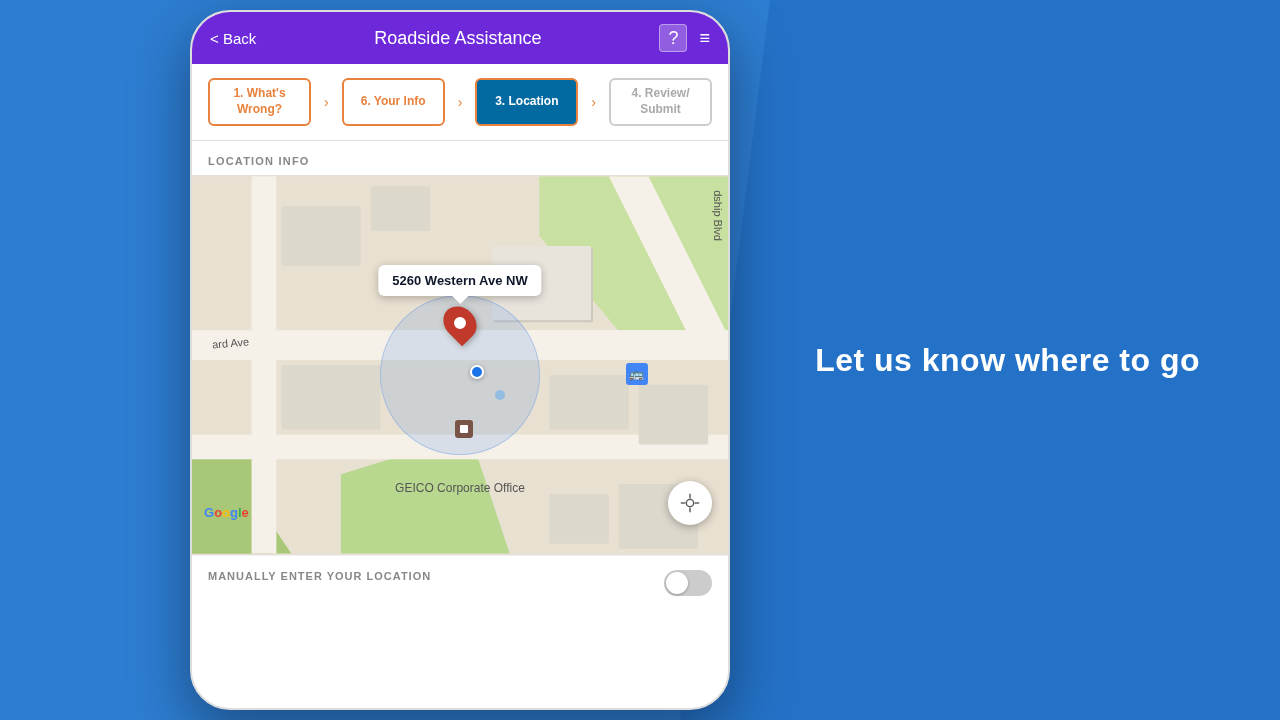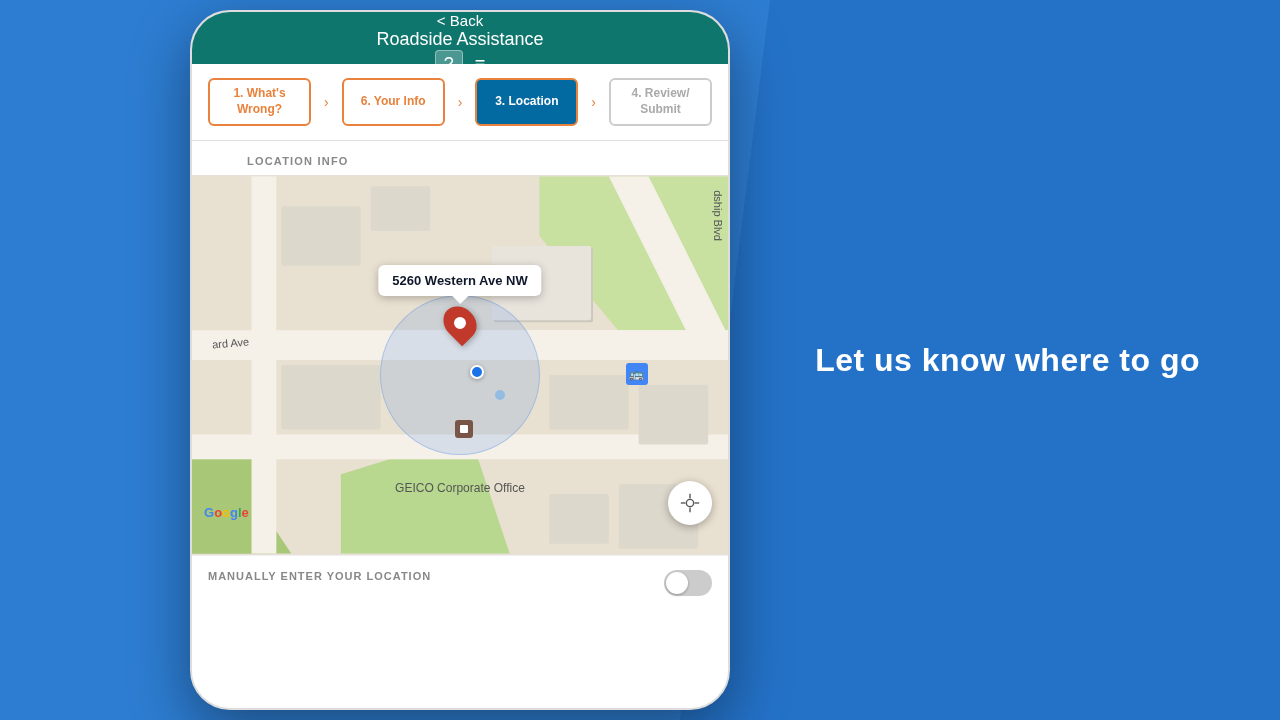--- a/index.html
+++ b/index.html
@@ -47,28 +47,27 @@
       height: 700px;
       background: #f0f0f0;
       border-radius: 40px;
       box-shadow: 0 20px 60px rgba(0,0,0,0.4);
       overflow: hidden;
       border: 2px solid #ddd;
     }
 
     
     .header {
-      background: #0f766e;
+      background: #6d28d9;
       height: 52px;
       display: flex;
       align-items: center;
       justify-content: space-between;
       padding: 0 18px;
       flex-shrink: 0;
-      flex-direction: column;
     }
     .header-back {
       color: white;
       font-size: 15px;
       display: flex;
       align-items: center;
       gap: 4px;
       cursor: pointer;
     }
     .header-title {
@@ -148,21 +147,20 @@
       overflow-y: auto;
     }
 
     .section-label {
       font-size: 11px;
       font-weight: 700;
       color: #888;
       letter-spacing: 1.2px;
       padding: 14px 16px 8px 16px;
       text-transform: uppercase;
-      margin-left: 39px;
     }
 
     
     .map-container {
       position: relative;
       width: 100%;
       height: 380px;
       background: #e8e0d8;
       overflow: hidden;
     }

